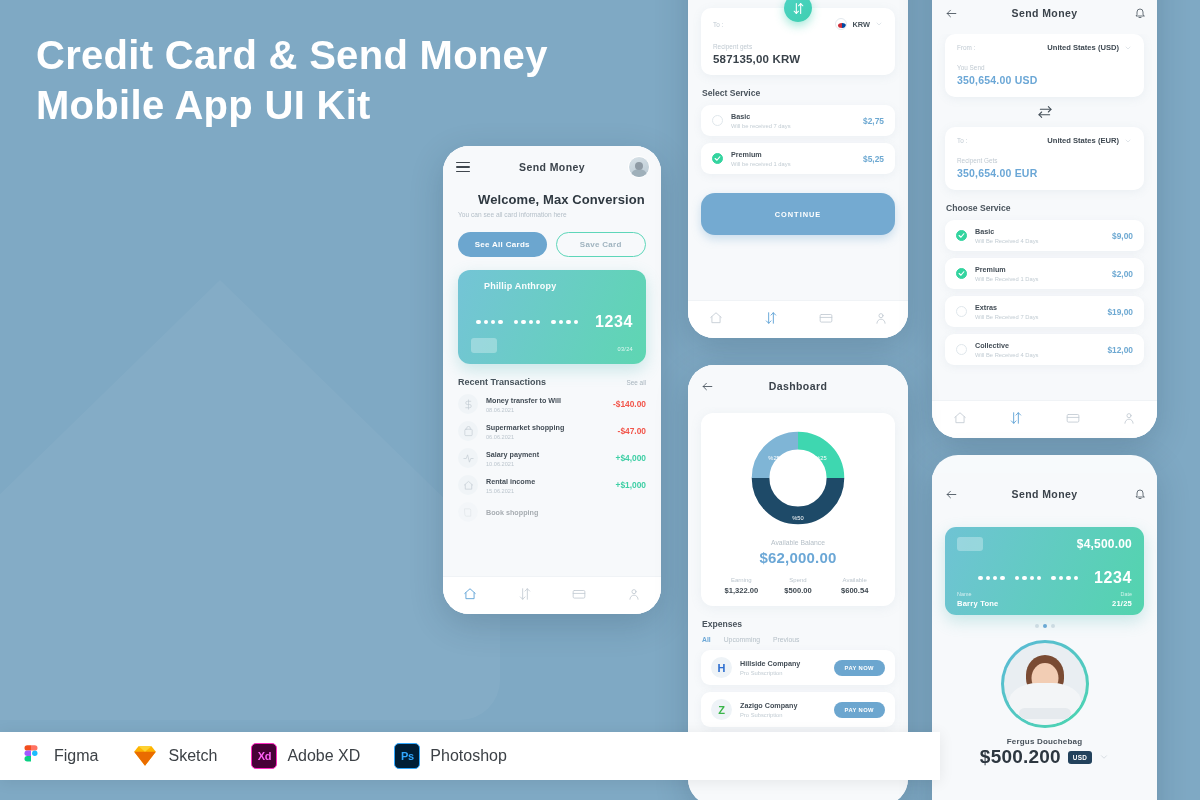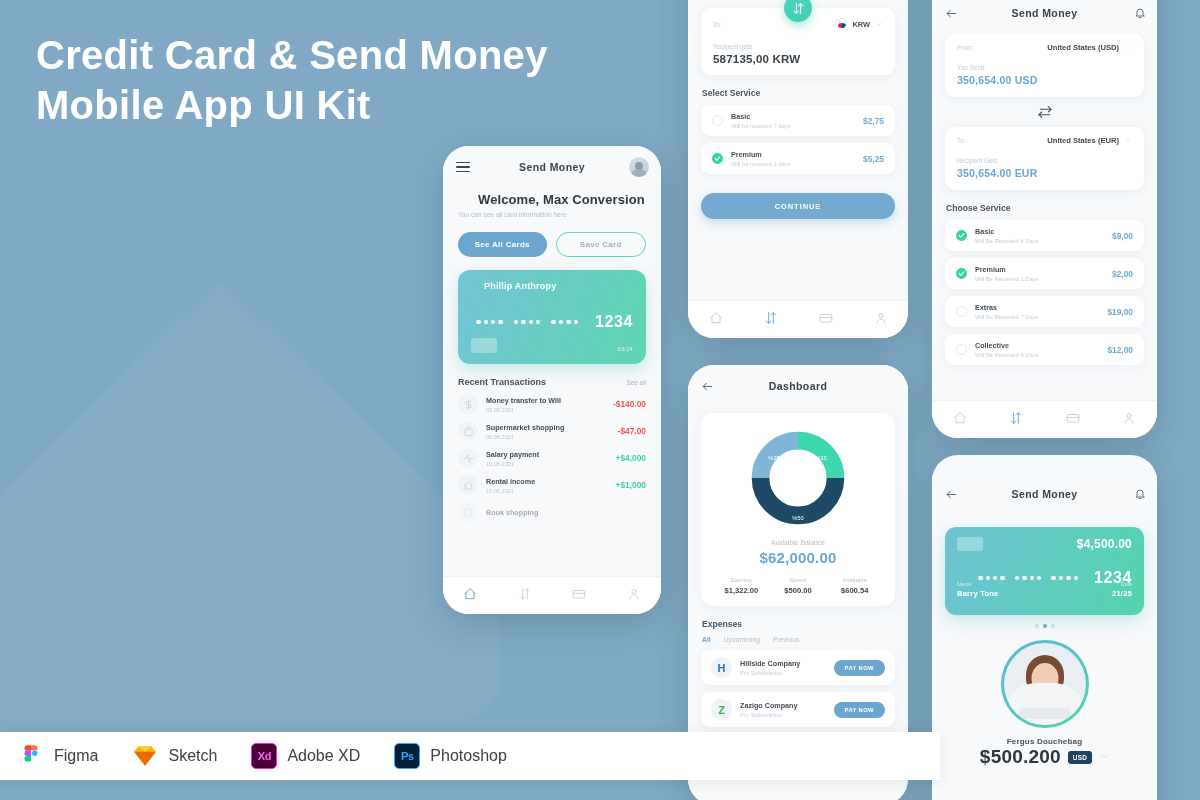--- a/index.html
+++ b/index.html
@@ -187,21 +187,21 @@
   .radio.on{
     background:#33d49f; border-color:#33d49f;
     display:flex;align-items:center;justify-content:center;
   }
   .svc-mid{ flex:1; }
   .svc-t{ font-size:7.2px; color:#434d56; font-weight:bold; }
   .svc-s{ font-size:5.8px; color:#c2ccd3; margin-top:2px; }
   .svc-p{ font-size:8.4px; color:#6ea9d2; font-weight:bold; }
 
   .cta{
-    margin:19px 13px 0; height:26px; border-radius:14px;
+    margin:19px 13px 0; height:42px; border-radius:14px;
     background:#74aad1; color:#fff; font-size:7.4px; font-weight:bold;
     letter-spacing:1px; display:flex; align-items:center; justify-content:center;
     box-shadow:0 4px 10px rgba(116,170,209,0.35);
   }
 
   
   .exch-card{
     background:#fff; margin:0 13px; border-radius:10px; padding:9px 12px 11px;
     box-shadow:0 2px 10px rgba(120,145,165,0.10);
   }
@@ -252,21 +252,21 @@
     box-shadow:0 6px 16px rgba(94,190,190,0.30);
   }
   .cc2-top{ display:flex; align-items:flex-start; justify-content:space-between; }
   .cc2-chip{ width:26px;height:14px;border-radius:3px;background:rgba(255,255,255,0.30); }
   .cc2-bal{ font-size:12px; font-weight:bold; letter-spacing:0.2px; }
   .cc2-nums{
     position:absolute; left:12px; right:12px; top:42px;
     display:flex; align-items:center; justify-content:flex-end; gap:10px;
   }
   .cc2-foot{
-    position:absolute; left:12px; right:12px; bottom:17px;
+    position:absolute; left:12px; right:12px; bottom:7px;
     display:flex; justify-content:space-between; align-items:flex-end;
   }
   .cc2-k{ font-size:5.4px; opacity:0.72; }
   .cc2-v{ font-size:7.6px; font-weight:bold; margin-top:2px; letter-spacing:0.2px; }
   .dotsnav{ display:flex; gap:4px; justify-content:center; margin-top:9px; }
   .dotsnav i{ width:4px;height:4px;border-radius:50%;background:#d6dee5;display:block; }
   .dotsnav i.on{ background:#6ba7d6; }
 
   .prof-wrap{ display:flex; justify-content:center; margin-top:12px; }
   .prof{

